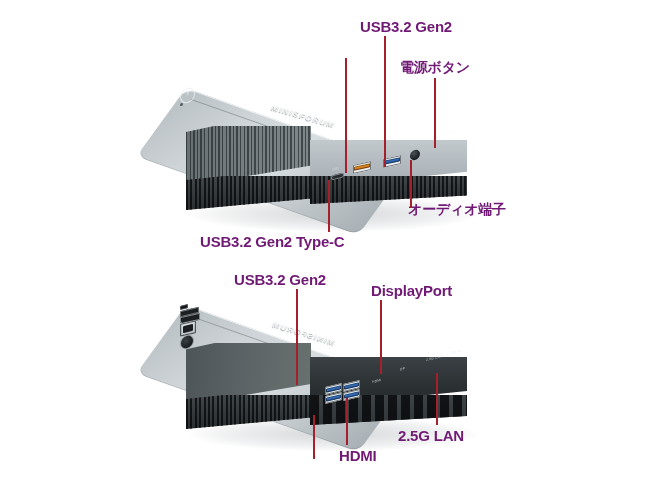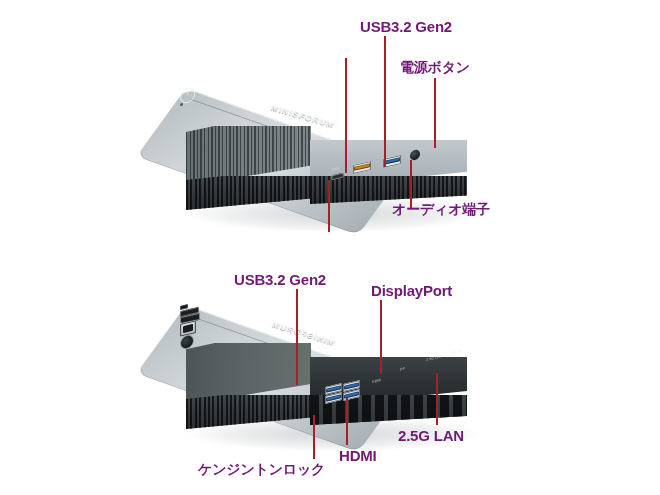--- a/index.html
+++ b/index.html
@@ -179,23 +179,24 @@
   </div>
 
   <div class="leader" style="left:345px;top:58px;height:115px;"></div>
 
   <div class="label lat" style="left:360px;top:19px;">USB3.2 Gen2</div>
   <div class="leader" style="left:384px;top:36px;height:131px;"></div>
 
   <div class="label jp" style="left:400px;top:60px;">電源ボタン</div>
   <div class="leader" style="left:434px;top:78px;height:70px;"></div>
 
-  <div class="label jp" style="left:392px;top:202px;">オーディオ端子</div>
+  <div class="label jp" style="left:408px;top:202px;">オーディオ端子</div>
   <div class="leader" style="left:410px;top:160px;height:48px;"></div>
 
+  <div class="label lat" style="left:200px;top:234px;">USB3.2 Gen2 Type-C</div>
   <div class="leader" style="left:328px;top:180px;height:52px;"></div>
 
   <div class="device" style="left:180px;top:305px;width:300px;height:140px;">
 
     <div class="shadow" style="left:8px;top:112px;width:290px;height:34px;"></div>
 
     <div class="lid" style="left:6px;top:0px;width:222px;height:86px;
                 transform:skewY(19.5deg) skewX(-30deg);transform-origin:left top;">
       <div class="lid-inner"></div>
       <div class="lid-seam" style="left:10px;top:9px;width:198px;"></div>
@@ -253,16 +254,15 @@
 
   <div class="label lat" style="left:371px;top:283px;">DisplayPort</div>
   <div class="leader" style="left:380px;top:300px;height:74px;"></div>
 
   <div class="label lat" style="left:398px;top:428px;">2.5G LAN</div>
   <div class="leader" style="left:436px;top:373px;height:52px;"></div>
 
   <div class="label lat" style="left:339px;top:448px;">HDMI</div>
   <div class="leader" style="left:346px;top:398px;height:47px;"></div>
 
-  <div class="label jp" style="left:198px;top:462px;">ケンジントンロック</div>
   <div class="leader" style="left:313px;top:415px;height:44px;"></div>
 
 </div>
 
 </body></html>

